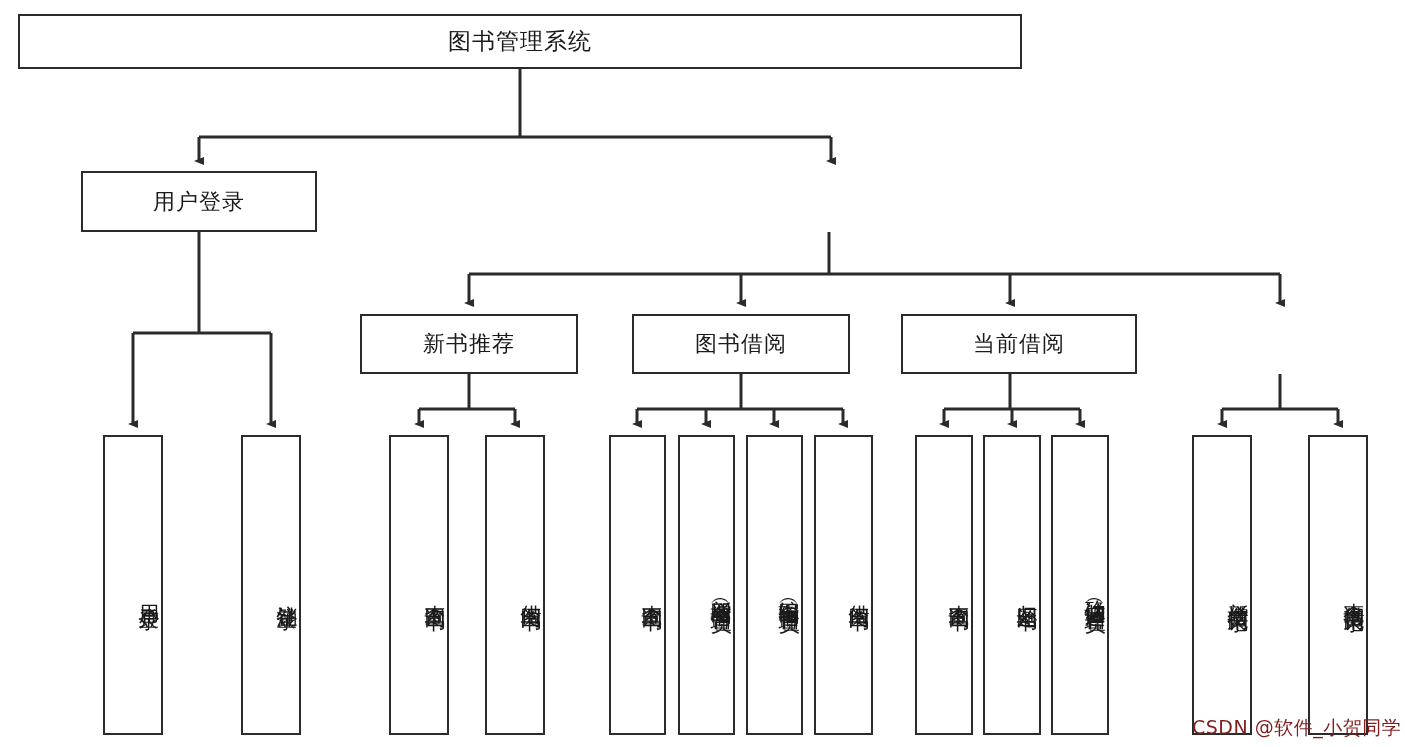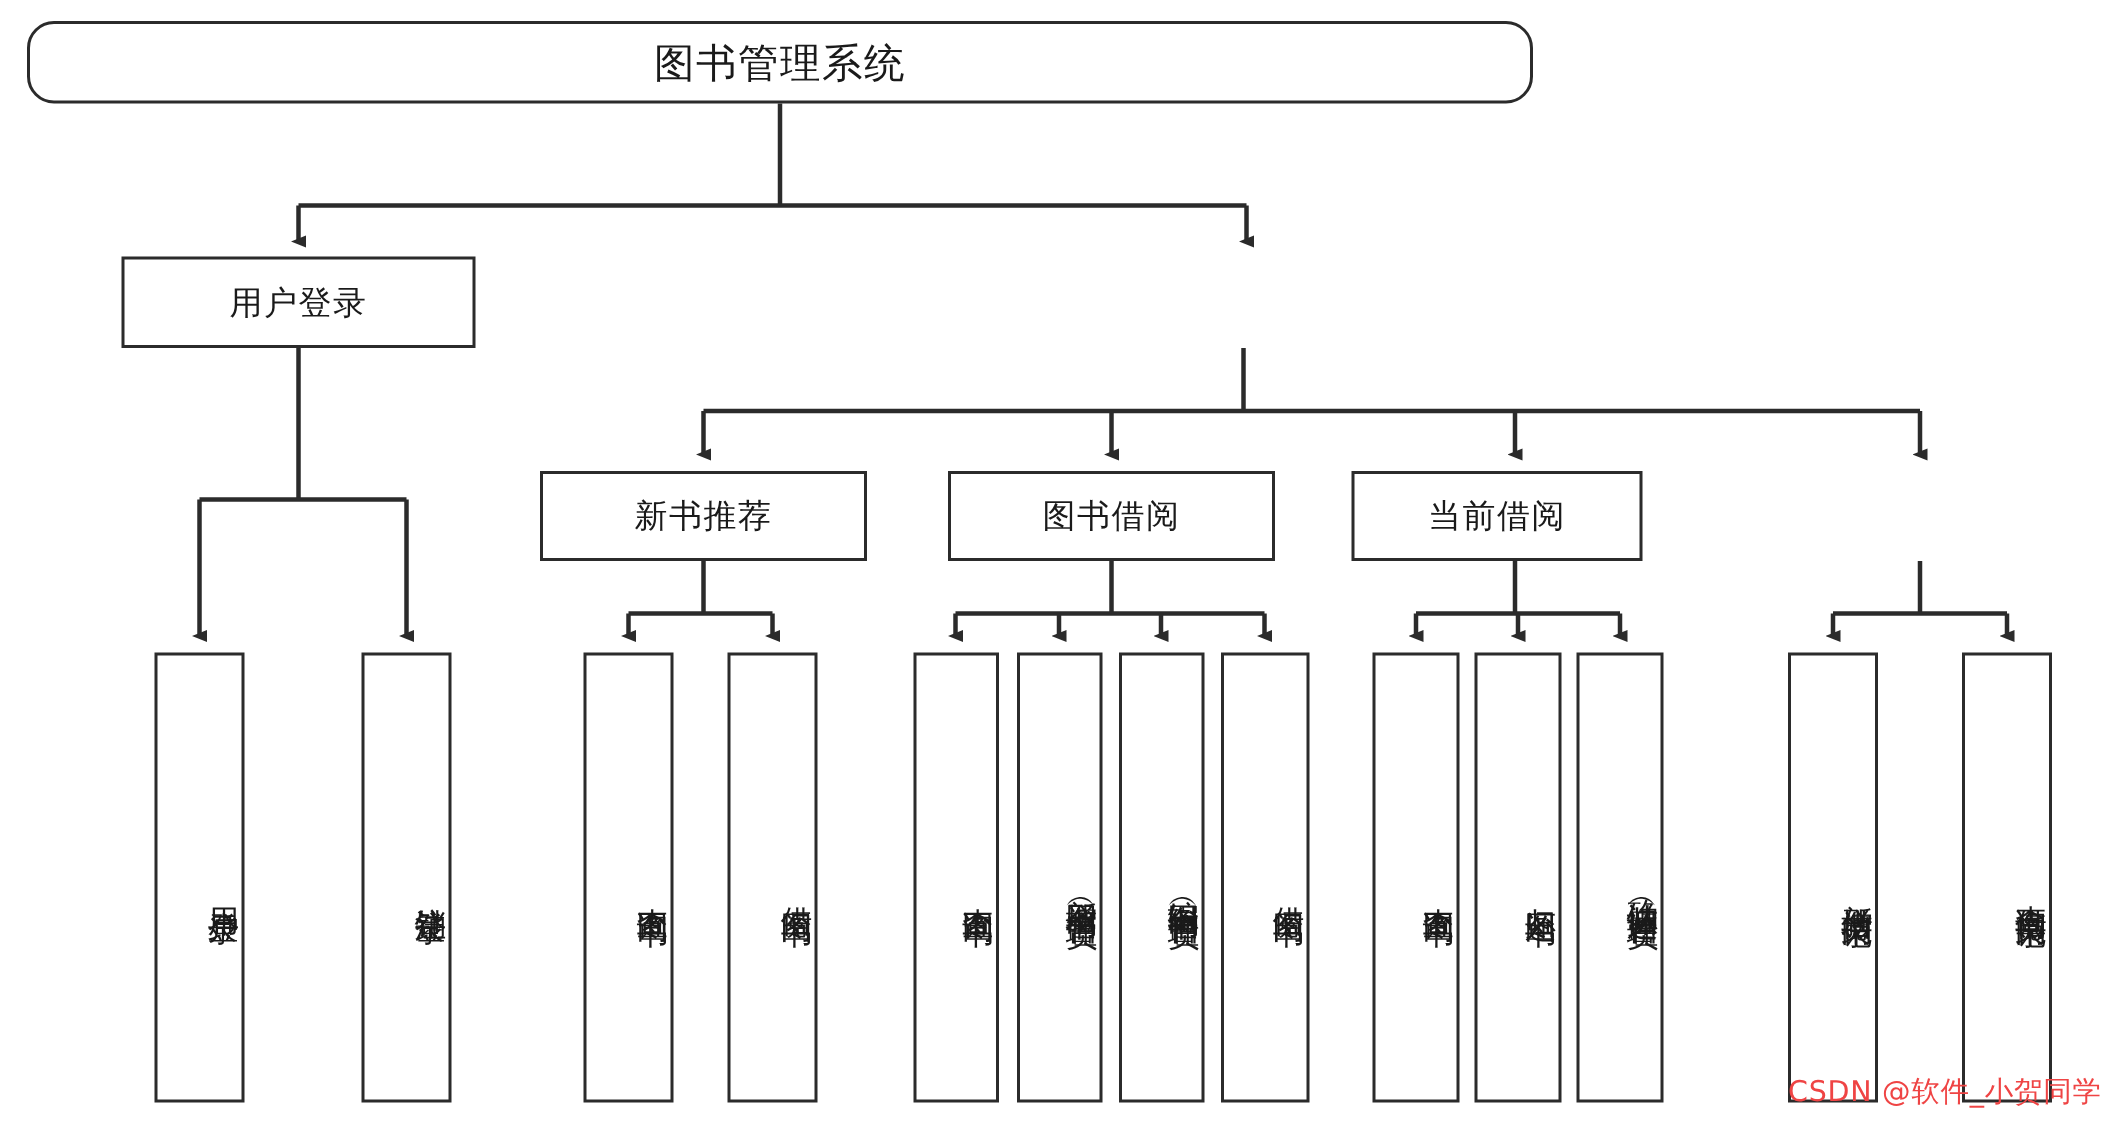--- a/index.html
+++ b/index.html
@@ -40,35 +40,34 @@
     align-items: flex-start;
     justify-content: center;
   }
   .node.vert .vlabel {
     writing-mode: vertical-rl;
     text-orientation: upright;
     line-height: 1.18;
     text-align: center;
   }
   .node.root {
-    font-size: 27px;
-    border-radius: 18px;
+    font-size: 23px;
   }
   #edges {
     position: absolute;
     left: 0;
     top: 0;
     width: 1405px;
     height: 747px;
     pointer-events: none;
   }
   .watermark {
     position: absolute;
     font-size: 19px;
-    color: #ef4444;
+    color: #7f1d1d;
     white-space: nowrap;
     letter-spacing: 0.5px;
   }
 </style>
 </head>
 <body>
 
 <div id="canvas">
 
   <svg id="edges" viewBox="0 0 1405 747" xmlns="http://www.w3.org/2000/svg">
@@ -128,21 +127,21 @@
   <div class="node horiz" style="left:81px; top:171px; width:236px; height:61px;">
     <span>用户登录</span>
   </div>
 
   <div class="node horiz" style="left:632px; top:314px; width:218px; height:60px;">
     <span>图书借阅</span>
   </div>
   <div class="node horiz" style="left:360px; top:314px; width:218px; height:60px;">
     <span>新书推荐</span>
   </div>
-  <div class="node horiz" style="left:901px; top:314px; width:194px; height:60px;">
+  <div class="node horiz" style="left:901px; top:314px; width:236px; height:60px;">
     <span>当前借阅</span>
   </div>
 
   <div class="node vert" style="left:103px; top:435px; width:60px; height:300px;">
     <span class="vlabel">用户登录</span>
   </div>
   <div class="node vert" style="left:241px; top:435px; width:60px; height:300px;">
     <span class="vlabel">注销登录</span>
   </div>
 

